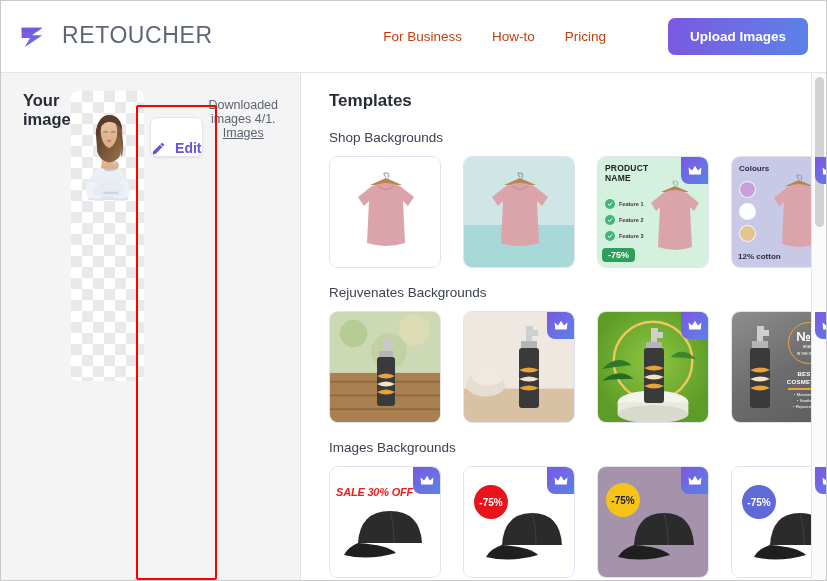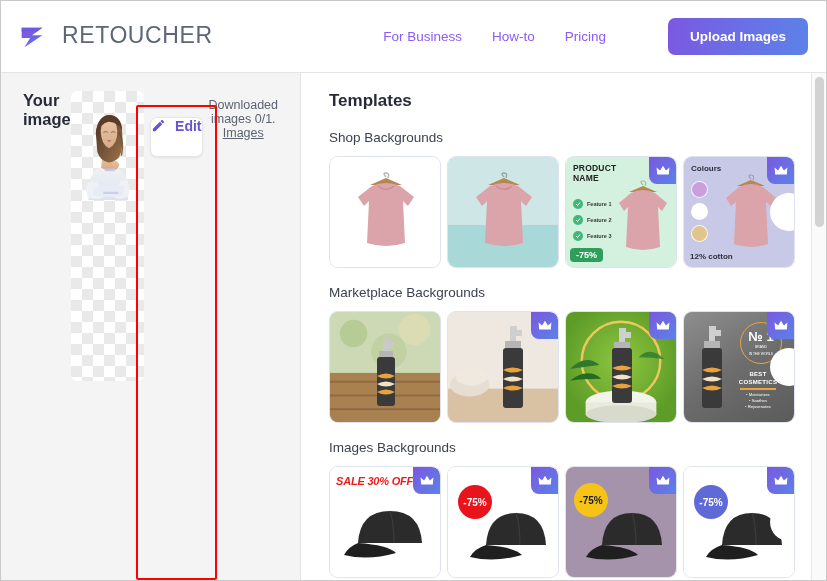--- a/index.html
+++ b/index.html
@@ -30,21 +30,21 @@
   .brand-mark { width: 30px; height: 30px; display:block; }
   .brand-name {
     font-size: 23px;
     letter-spacing: 0.6px;
     color: #5d6579;
     font-weight: 400;
   }
   .nav { margin-left: auto; display: flex; align-items: center; gap: 30px; }
   .nav-link {
     font-size: 13.5px;
-    color: #8b5cf6;
+    color: #c2410c;
     text-decoration: none;
     white-space: nowrap;
   }
   .btn-upload {
     margin-left: 32px;
     height: 37px;
     padding: 0 22px;
     border: none;
     border-radius: 7px;
     background: linear-gradient(100deg, #7b58e0 0%, #6d6ce5 45%, #5b82e8 100%);
@@ -102,21 +102,21 @@
     width: 100%;
     height: 40px;
     background: #fff;
     border: 1px solid #e6e6e6;
     border-radius: 7px;
     box-shadow: 0 1px 2px rgba(0,0,0,.08);
     color: #6753d8;
     font-size: 14px;
     font-weight: bold;
     font-family: inherit;
-    display: flex; align-items: flex-start; justify-content: center; gap: 9px;
+    display: flex; align-items: flex-end; justify-content: center; gap: 9px;
     cursor: pointer;
   }
   .btn-download {
     width: 100%;
     height: 42px;
     margin-top: 13px;
     border: none;
     border-radius: 7px;
     background: linear-gradient(100deg, #7b58e0 0%, #6d6ce5 45%, #5b82e8 100%);
     color: #fff;
@@ -147,21 +147,21 @@
     font-weight: bold;
     color: #262b35;
     margin-bottom: 19px;
   }
   .section-label {
     font-size: 13.5px;
     color: #3b4150;
     margin-bottom: 11px;
   }
   .section { margin-bottom: 17px; }
-  .grid { display: flex; gap: 6px; }
+  .grid { display: flex; gap: 22px; }
   .card {
     width: 112px; height: 112px;
     min-width: 112px;
     border: 1px solid #dfe2ef;
     border-radius: 9px;
     position: relative;
     overflow: hidden;
     background: #fff;
     cursor: pointer;
   }
@@ -224,21 +224,21 @@
   .no1 b { font-size:13px; line-height:1; }
   .no1 s { font-size:3.4px; text-decoration:none; line-height:1.25; text-align:center; margin-top:2px; }
   .best { position:absolute; right:8px; top:58px; width:56px; text-align:center; color:#fff; }
   .best .t { font-size:6px; font-weight:bold; letter-spacing:.3px; line-height:1.35; }
   .best .rule { height:1.5px; background:#e8a33c; margin:2px 10px; }
   .best .b { font-size:4.2px; line-height:1.5; }
 
   
   .bg-white { position:absolute; inset:0; background:#fff; }
   .bg-mauve { position:absolute; inset:0; background:#a593ab; }
-  .sale-text { position:absolute; left:6px; top:8px; font-size:11px; font-weight:bold;
+  .sale-text { position:absolute; left:6px; top:19px; font-size:11px; font-weight:bold;
     color:#ef1b1b; letter-spacing:-.2px; white-space:nowrap; font-style:italic; }
   .badge-circ { position:absolute; border-radius:50%;
     display:flex; align-items:center; justify-content:center;
     font-size:10px; font-weight:bold; }
   .cap { position:absolute; }
 
   
   .scrollbar {
     position: absolute; top:0; right:0; width:15px; height:100%;
     background:#fafafa; border-left:1px solid #e6e6e6;
@@ -332,21 +332,21 @@
         <button class="btn-edit">
           <svg width="15" height="15" viewBox="0 0 24 24">
             <path d="M3 17.2V21h3.8L18 9.8 14.2 6 3 17.2zM20.7 7.1c.4-.4.4-1 0-1.4l-2.4-2.4c-.4-.4-1-.4-1.4 0l-1.8 1.8L18.9 8.9l1.8-1.8z" fill="#6753d8"></path>
           </svg>
           <span>Edit</span>
         </button>
 
       </div>
 
       <div class="quota">
-        <span>Downloaded images 0/1.</span>
+        <span>Downloaded images 4/1.</span>
         <a href="#">Images</a>
       </div>
     </div>
 
     <div class="main">
       <div class="main-title">Templates</div>
 
       <div class="section">
         <div class="section-label">Shop Backgrounds</div>
         <div class="grid">
@@ -430,21 +430,21 @@
             <div class="crown">
               <svg viewBox="0 0 24 18">
                 <path d="M2 16 L1 4 L7 9 L12 1 L17 9 L23 4 L22 16 Z" fill="#fff"></path>
               </svg>
             </div>
           </div>
         </div>
       </div>
 
       <div class="section">
-        <div class="section-label">Marketplace Backgrounds</div>
+        <div class="section-label">Rejuvenates Backgrounds</div>
         <div class="grid">
 
           <div class="card">
             <div class="bg-wood"></div>
             <svg style="position:absolute;inset:0" viewBox="0 0 112 112">
               <rect x="0" y="0" width="112" height="62" fill="#cdd8b4"></rect>
               <circle cx="24" cy="22" r="14" fill="#a8c47e" opacity=".6"></circle>
               <circle cx="86" cy="18" r="16" fill="#e4e0b4" opacity=".6"></circle>
               <circle cx="60" cy="40" r="18" fill="#b6c98e" opacity=".5"></circle>
               <rect x="0" y="62" width="112" height="50" fill="#a9804f"></rect>

